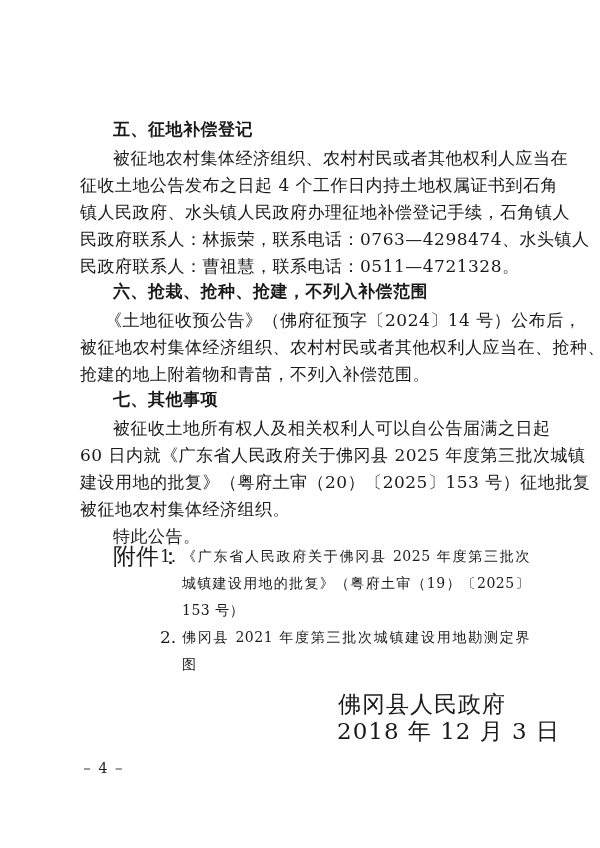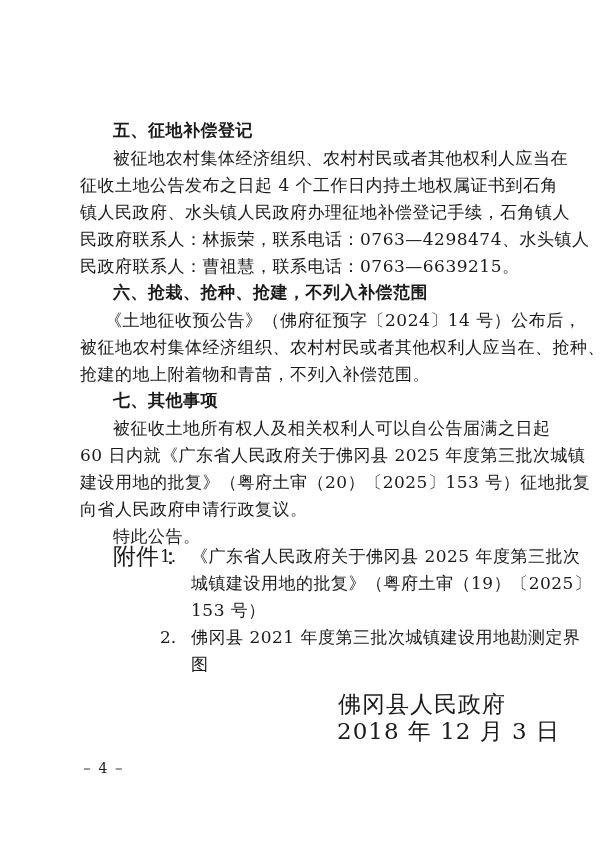--- a/index.html
+++ b/index.html
@@ -1,52 +1,52 @@
 <!DOCTYPE html>
 <html><head>
 <meta charset="utf-8">
 <style>
   html, body { margin: 0; padding: 0; background: #ffffff; }
   body { width: 600px; height: 848px; position: relative; overflow: hidden;
          font-family: "DejaVu Serif", "Liberation Serif", serif; color: #1a1a1a; }
   .line { position: absolute; left: 80px; width: 446px; font-size: 17px; line-height: 20px;
           white-space: nowrap; text-align: justify; text-align-last: justify; letter-spacing: 0.5px; }
   .noj { text-align: left; text-align-last: left; }
-  .heading { font-family: Liberation Serif, serif; font-weight: bold;
+  .heading { font-family: Liberation Mono, monospace; font-weight: bold;
              left: 113px; width: auto; text-align: left; text-align-last: left; }
   .indent { left: 113px; width: 413px; }
   .att-label { position: absolute; left: 113px; font-size: 23px; line-height: 20px; }
-  .att { position: absolute; left: 191px; width: 348px; font-size: 17px; line-height: 20px;
+  .att { position: absolute; left: 182px; width: 348px; font-size: 14px; line-height: 20px;
          white-space: nowrap; text-align: justify; text-align-last: justify; letter-spacing: 0.5px; }
   .att-num { position: absolute; font-size: 17px; line-height: 20px; }
   .sign { position: absolute; font-size: 23px; line-height: 20px; letter-spacing: 1px; }
   .pageno { position: absolute; left: 80px; top: 760px; font-size: 14px; }
 </style>
 </head>
 <body>
 
 <div>
 
   <div class="line heading" style="top:121px">五、征地补偿登记</div>
   <div class="line indent" style="top:148px">被征地农村集体经济组织、农村村民或者其他权利人应当在</div>
   <div class="line" style="top:175px">征收土地公告发布之日起 4 个工作日内持土地权属证书到石角</div>
   <div class="line" style="top:202px">镇人民政府、水头镇人民政府办理征地补偿登记手续，石角镇人</div>
   <div class="line" style="top:229px">民政府联系人：林振荣，联系电话：0763—4298474、水头镇人</div>
-  <div class="line noj" style="top:256px">民政府联系人：曹祖慧，联系电话：0763—6639215。</div>
+  <div class="line noj" style="top:256px">民政府联系人：曹祖慧，联系电话：0511—4721328。</div>
 
   <div class="line heading" style="top:283px">六、抢栽、抢种、抢建，不列入补偿范围</div>
   <div class="line indent" style="left:105px;width:421px;top:310px">《土地征收预公告》（佛府征预字〔2024〕14 号）公布后，</div>
   <div class="line" style="top:337px">被征地农村集体经济组织、农村村民或者其他权利人应当在、抢种、</div>
   <div class="line noj" style="top:364px">抢建的地上附着物和青苗，不列入补偿范围。</div>
 
   <div class="line heading" style="top:391px">七、其他事项</div>
   <div class="line indent" style="top:418px">被征收土地所有权人及相关权利人可以自公告届满之日起</div>
   <div class="line" style="top:445px">60 日内就《广东省人民政府关于佛冈县 2025 年度第三批次城镇</div>
   <div class="line" style="top:472px">建设用地的批复》（粤府土审（20）〔2025〕153 号）征地批复</div>
-  <div class="line noj" style="top:499px">向省人民政府申请行政复议。</div>
+  <div class="line noj" style="top:499px">被征地农村集体经济组织。</div>
 
   <div class="line noj indent" style="top:526px">特此公告。</div>
 
   <div>
     <div class="att-label" style="top:546px">附件：</div>
     <div class="att-num" style="left:160px;top:546px">1.</div>
     <div class="att" style="top:546px">《广东省人民政府关于佛冈县 2025 年度第三批次</div>
     <div class="att" style="top:573px">城镇建设用地的批复》（粤府土审（19）〔2025〕</div>
     <div class="att noj" style="top:600px;text-align-last:left">153 号）</div>
     <div class="att-num" style="left:160px;top:627px">2.</div>

